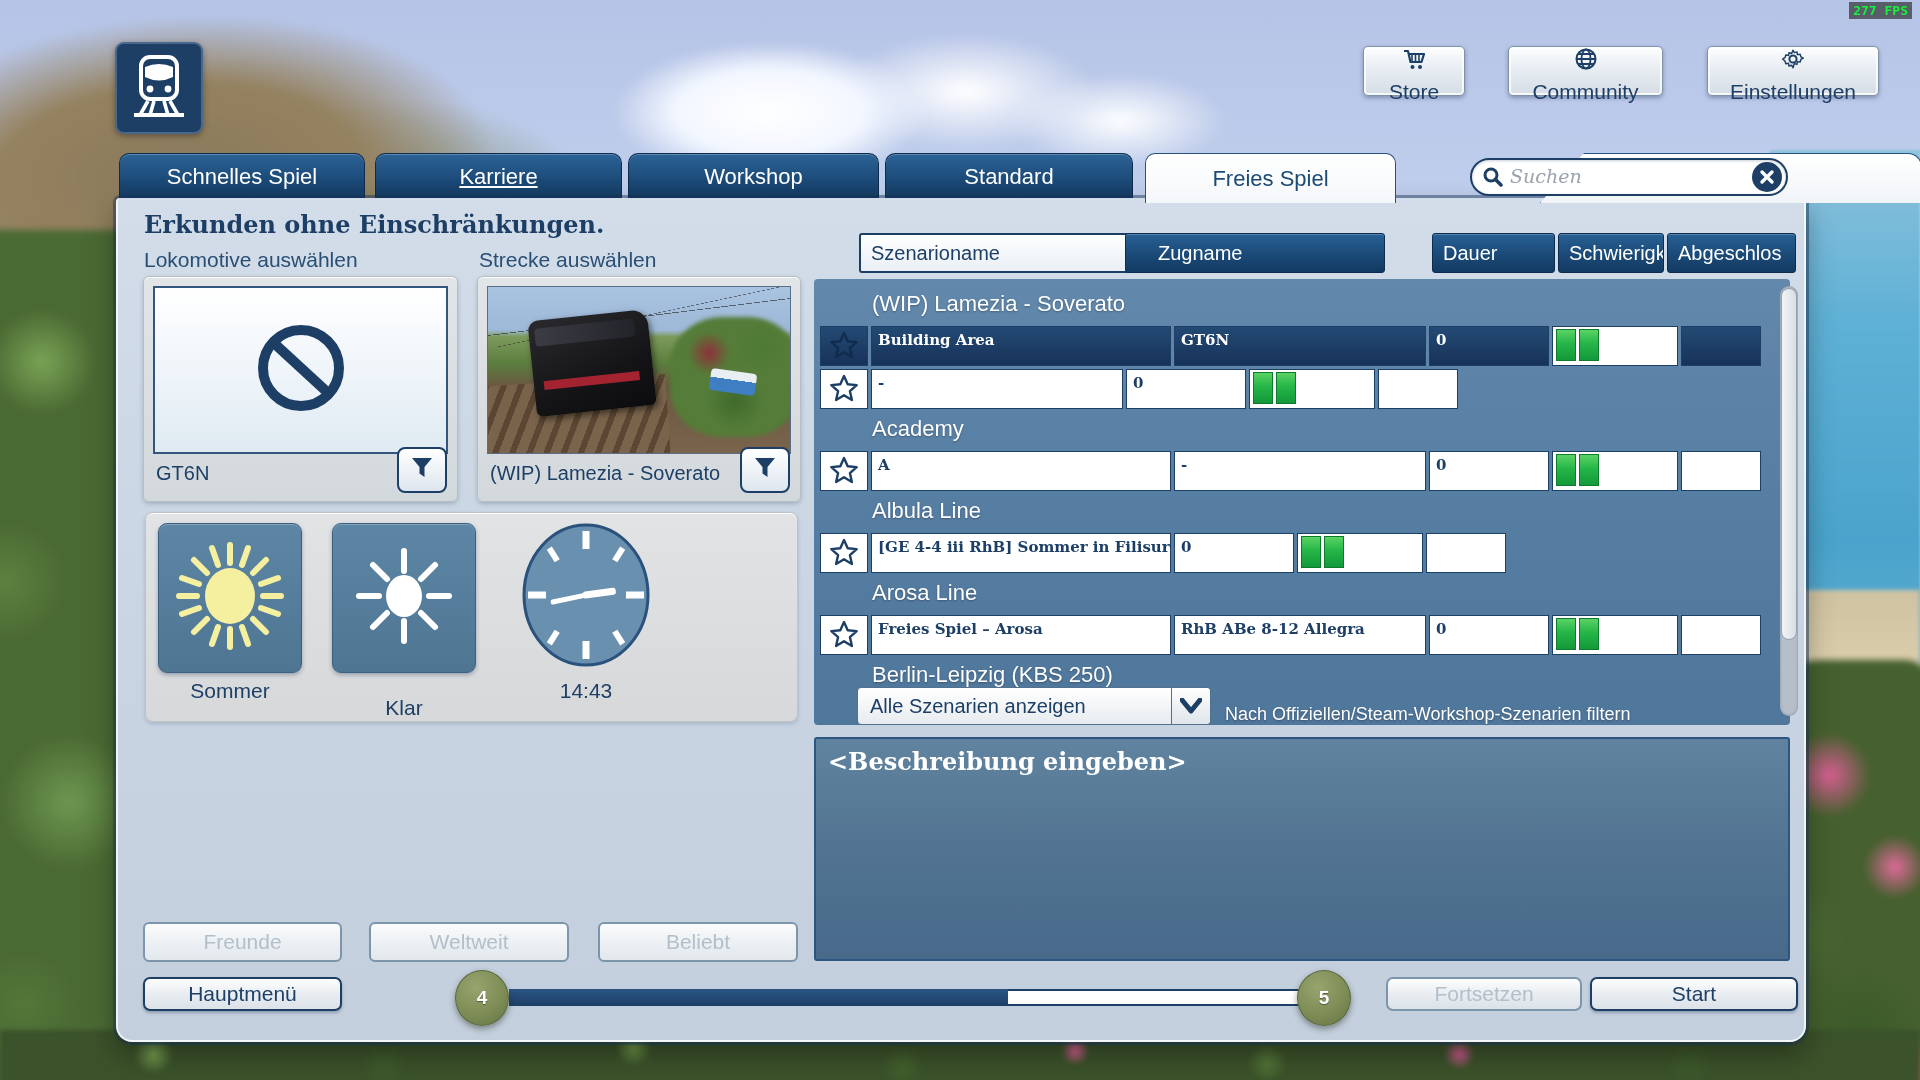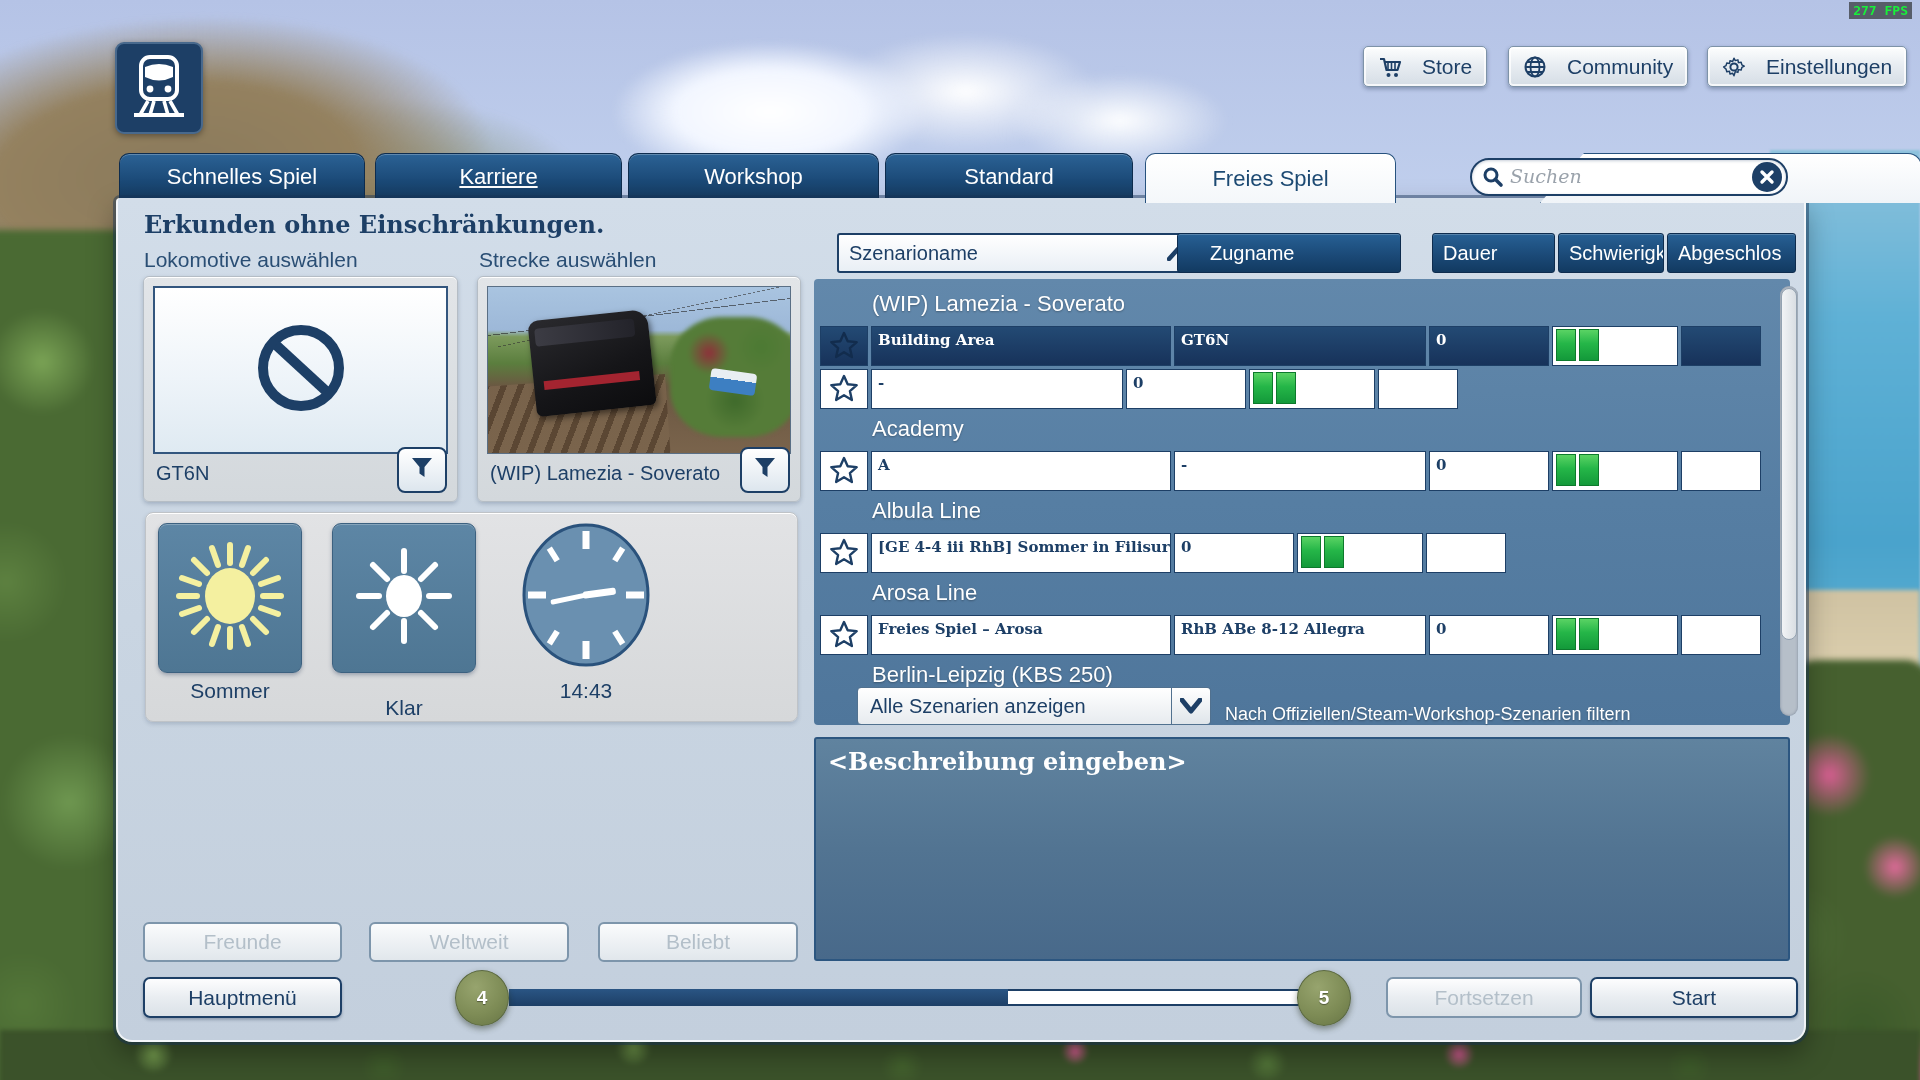--- a/index.html
+++ b/index.html
@@ -43,24 +43,24 @@
       radial-gradient(circle 22px at 76% 40%, #cf588e 0%, transparent 70%),
       radial-gradient(circle 30px at 88% 60%, #3e5c2a 0%, transparent 75%),
       #3b522a; filter:blur(2px); }
 
   
   .fps { position:absolute; top:2px; right:8px; background:rgba(70,75,82,.85); color:#18f03a; font-family:"DejaVu Sans Mono",monospace; font-size:13px; font-weight:bold; padding:1px 4px; }
 
   
   .logo { position:absolute; left:115px; top:42px; width:88px; height:92px; background:#1d3f66; border:2px solid #48698d; border-radius:9px; display:flex; align-items:center; justify-content:center; box-shadow:0 2px 6px rgba(0,0,0,.35); }
   .app-title { position:absolute; left:218px; top:30px; font-size:64px; color:#ffffff; letter-spacing:2px; text-shadow:0 2px 6px rgba(30,60,100,.45); font-weight:normal; }
-  .top-btn { position:absolute; top:46px; height:41px; display:flex; align-items:center; gap:20px; padding:0 14px;
+  .top-btn { position:absolute; top:46px; height:50px; display:flex; align-items:center; gap:9px; padding:0 14px;
       background:linear-gradient(180deg,#fdfefe 0%,#e8edf2 45%,#d5dde5 100%);
       border:1px solid #7e93a8; border-radius:5px; color:#1d3f66; font-size:21px;
-      box-shadow:inset 0 0 0 2px rgba(255,255,255,.75), 0 2px 4px rgba(20,40,70,.35); cursor:pointer; }
+      box-shadow:inset 0 0 0 2px rgba(255,255,255,.75), 0 2px 4px rgba(20,40,70,.35); cursor:pointer;flex-direction:column; }
   .top-btn svg { flex:0 0 auto; }
 
   
   .panel { position:absolute; left:116px; top:198px; width:1690px; height:844px;
       background:linear-gradient(180deg,#d2dde9 0%,#c9d5e2 50%,#c3cfdd 100%);
       border:2px solid rgba(255,255,255,.75); border-top:none; border-radius:4px 4px 16px 16px;
       box-shadow:0 0 0 3px rgba(22,50,86,.45), 0 12px 28px rgba(0,0,0,.35); }
   .tabs { position:absolute; left:116px; top:153px; width:1690px; height:47px; }
   .tab { position:absolute; top:0; height:47px; display:flex; align-items:center; justify-content:center;
       background:linear-gradient(180deg,#2b6295 0%,#1c4b79 55%,#143a60 100%);
@@ -127,21 +127,21 @@
   .scroll-thumb { position:absolute; left:1px; top:2px; width:16px; height:352px; background:linear-gradient(90deg,#f2f4f6,#d9dee3); border:1px solid #93a2b1; border-radius:8px; cursor:grab; }
   .filter-row { position:absolute; left:739px; top:489px; height:38px; display:flex; align-items:flex-end; z-index:2; }
   .dd-select { width:315px; height:38px; background:linear-gradient(180deg,#ffffff,#e7ebef); border:1px solid #51718f; border-radius:4px 0 0 4px; color:#1d3f66; font-size:20px; line-height:36px; padding-left:12px; cursor:pointer; }
   .dd-btn { width:39px; height:38px; background:linear-gradient(180deg,#ffffff,#dfe5ea); border:1px solid #51718f; border-left:none; border-radius:0 4px 4px 0; display:flex; align-items:center; justify-content:center; cursor:pointer; }
   .dd-hint { margin-left:14px; color:#ffffff; font-size:18px; text-shadow:0 1px 2px rgba(0,0,0,.3); }
 
   
   .descbox { position:absolute; left:696px; top:539px; width:976px; height:224px; background:linear-gradient(180deg,#60839f 0%,#52749​2 50%,#48698a 100%); background:linear-gradient(180deg,#60839f 0%,#527492 50%,#48698a 100%); border:2px solid #2c5680; border-radius:3px; padding:8px 12px; color:#ffffff; font-family:"DejaVu Serif",serif; font-weight:bold; font-size:24px; cursor:text; }
 
   
-  .f-btn { position:absolute; top:779px; height:41px; background:linear-gradient(180deg,#fdfdfe 0%,#e9edf1 50%,#dbe2e8 100%); border:2px solid #1d3f66; border-radius:7px; color:#1d3f66; font-size:21px; display:flex; align-items:center; justify-content:center; cursor:pointer; box-shadow:0 2px 3px rgba(20,40,70,.3); }
+  .f-btn { position:absolute; top:779px; height:34px; background:linear-gradient(180deg,#fdfdfe 0%,#e9edf1 50%,#dbe2e8 100%); border:2px solid #1d3f66; border-radius:7px; color:#1d3f66; font-size:21px; display:flex; align-items:center; justify-content:center; cursor:pointer; box-shadow:0 2px 3px rgba(20,40,70,.3); }
   .f-btn.disabled { border-color:#7d95ab; color:#b3bfc9; cursor:default; box-shadow:none; }
   .slider-track { position:absolute; left:391px; top:791px; width:791px; height:17px; background:#ffffff; border:2px solid #1d3f66; border-radius:2px; }
   .slider-fill { position:absolute; left:-2px; top:-2px; height:17px; background:linear-gradient(180deg,#2a5584,#1d3f66); }
   .slider-knob { position:absolute; top:772px; width:54px; height:56px; border-radius:50%; background:radial-gradient(circle at 38% 30%, #97a46e 0%, #7e8c56 55%, #667444 100%); border:1px solid #5a6840; box-shadow:0 3px 6px rgba(30,40,20,.45); display:flex; align-items:center; justify-content:center; color:#ffffff; font-size:19px; font-weight:bold; cursor:grab; z-index:3; text-shadow:0 1px 1px rgba(0,0,0,.4); }
 </style>
 </head>
 <body>
 
 <div id="screen">
 
@@ -338,29 +338,29 @@
       <div class="wlabel" style="left:374px;width:132px;">14:43</div>
     </div>
 
     <div id="lb-buttons">
         <div class="lb-btn" style="left: 25px; width: 199px;">Freunde</div>
         <div class="lb-btn" style="left: 251px; width: 200px;">Weltweit</div>
         <div class="lb-btn" style="left: 480px; width: 200px;">Beliebt</div>
       </div>
 
     <div id="col-heads">
-        <div class="col-head sorted" style="left: 719px; width: 364px;">
+        <div class="col-head sorted" style="left: 741px; width: 364px;">
           <span>Szenarioname</span>
           <span style="display:flex">
             <svg width="22" height="15" viewBox="0 0 22 15">
               <path d="M2 13 L11 3 L20 13" fill="none" stroke="#1d3f66" stroke-width="4.5" stroke-linecap="round" stroke-linejoin="round"></path>
             </svg>
           </span>
         </div>
-        <div class="col-head" style="left: 1059px; width: 224px; padding-left: 32px;">
+        <div class="col-head" style="left: 1007px; width: 260px; padding-left: 32px;">
           <span>Zugname</span>
         </div>
         <div class="col-head" style="left: 1314px; width: 123px;">
           <span>Dauer</span>
         </div>
         <div class="col-head" style="left: 1440px; width: 106px;">
           <span>Schwierigke</span>
         </div>
         <div class="col-head" style="left: 1549px; width: 129px;">
           <span>Abgeschlos</span>

